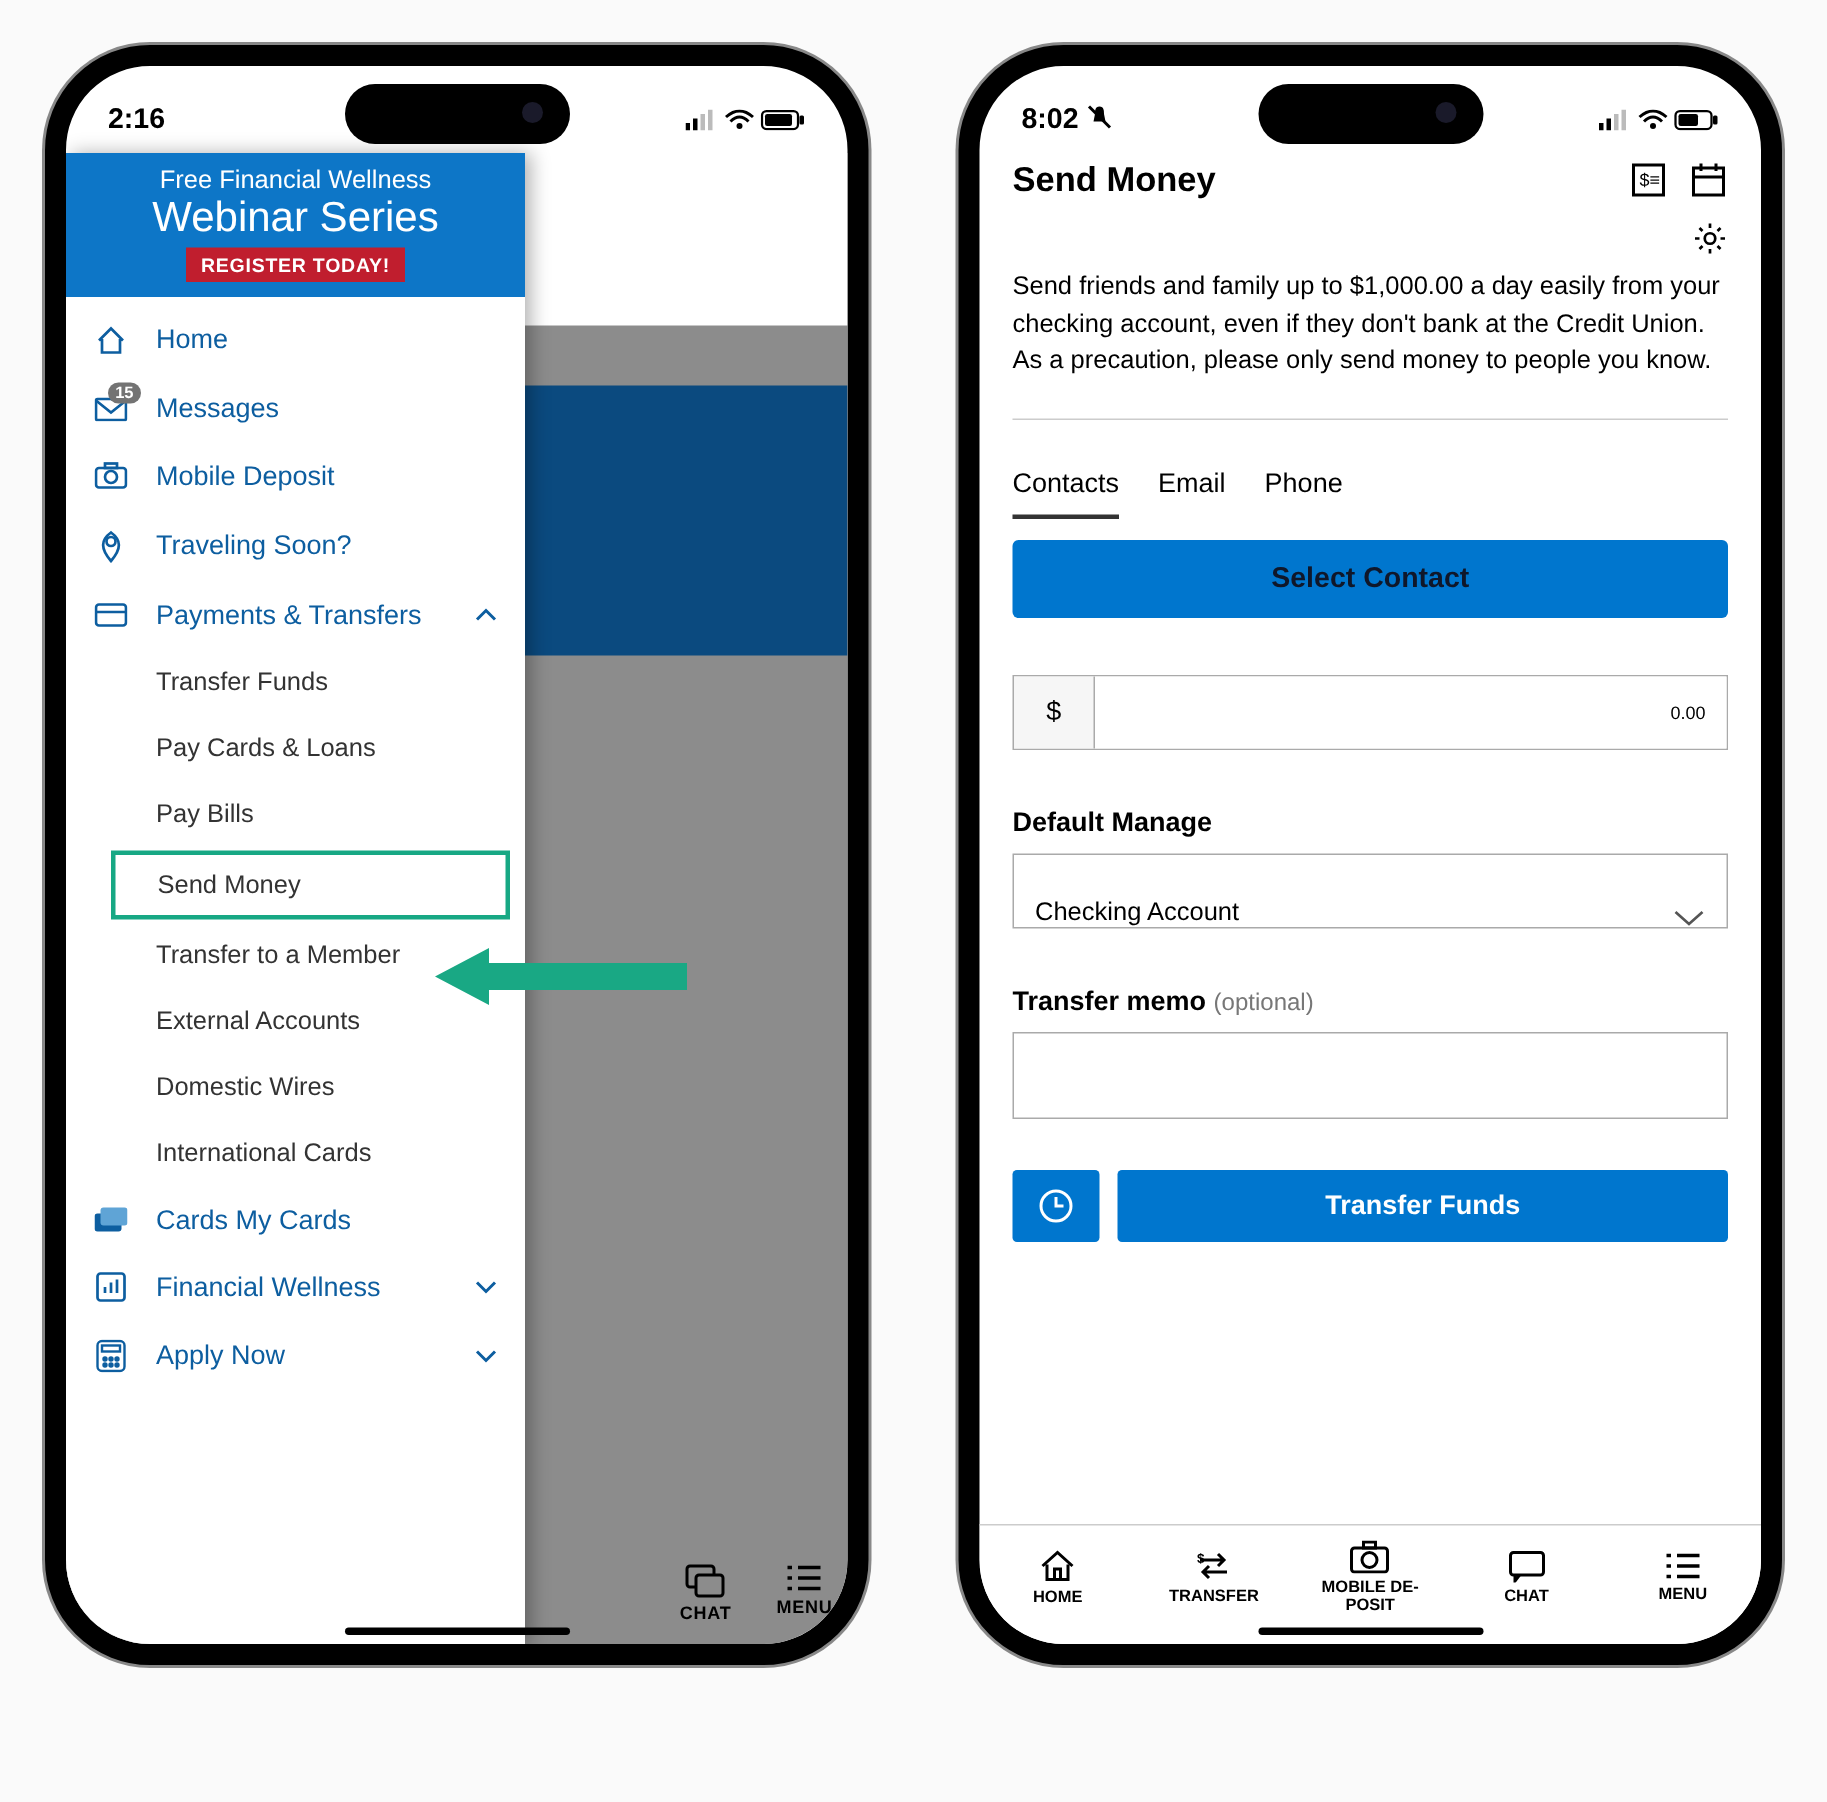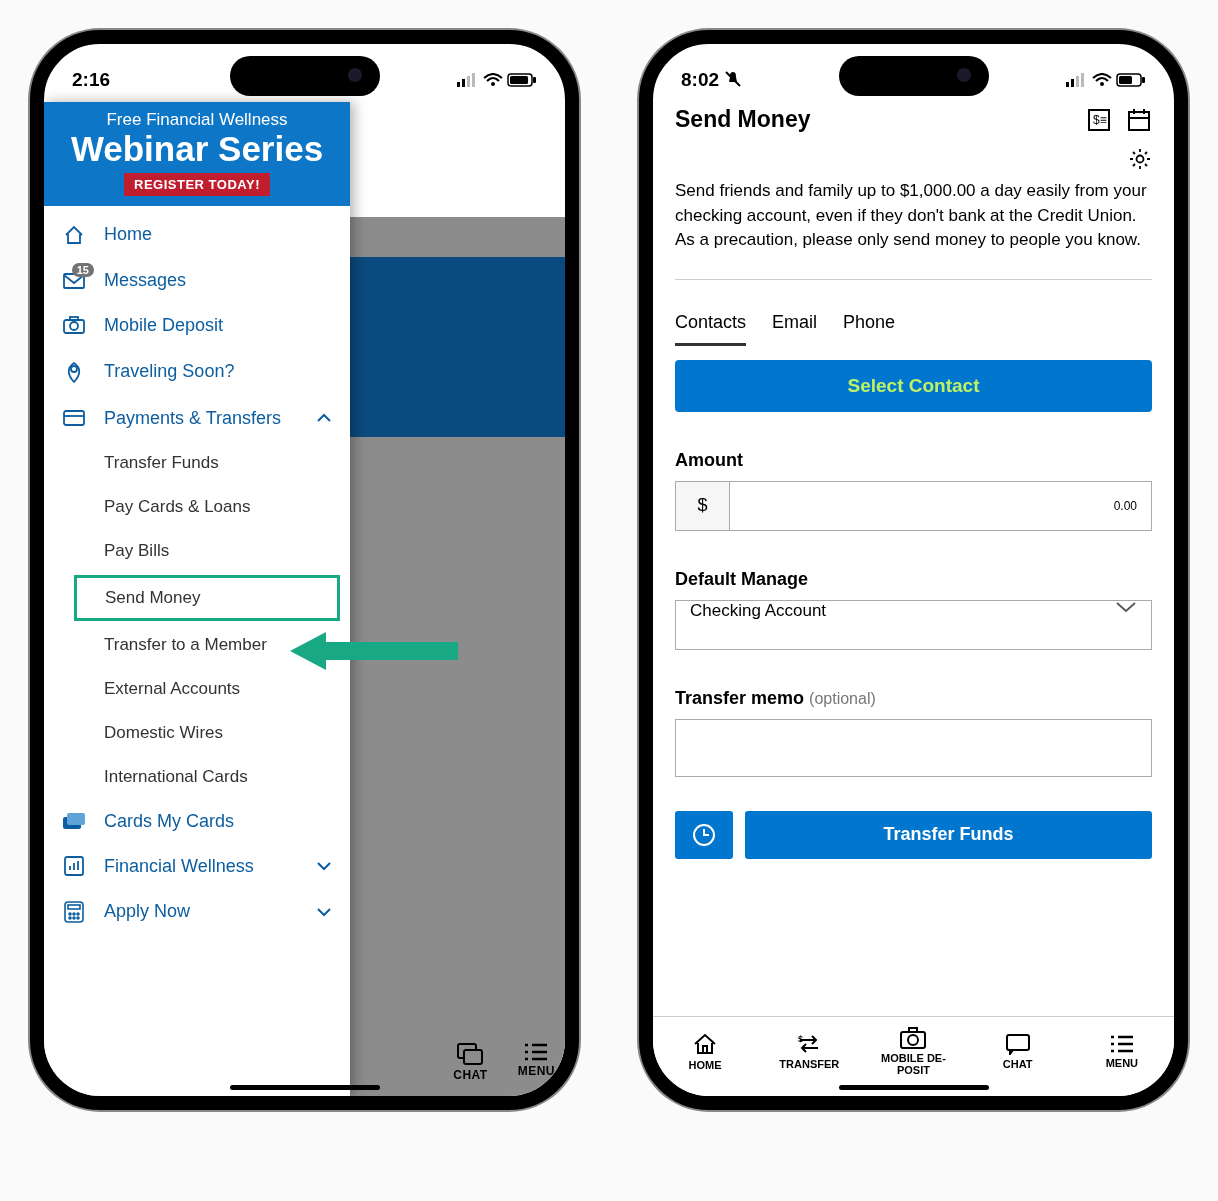--- a/index.html
+++ b/index.html
@@ -20,21 +20,21 @@
   .status-right { display:flex; gap:4px; align-items:center; }
 
   
   .p1-screen { position:relative; height:calc(100% - 58px); }
   .p1-bg { position:absolute; inset:0; background:#8c8c8c; }
   .p1-bg-top { position:absolute; top:0; left:0; right:0; height:115px; background:#fff;}
   .p1-bg-band { position:absolute; top:155px; left:0; right:0; height:180px; background:#0b4a7f;}
   .sidebar { position:absolute; top:0; left:0; width:306px; bottom:0; background:#fff; box-shadow:4px 0 12px rgba(0,0,0,.3);}
   .promo { background:#0d76c7; color:#fff; text-align:center; padding:8px 6px 10px; position:relative;}
   .promo .l1{font-size:17px;}
-  .promo .l2{font-size:35px; font-weight:700; line-height:1.1;}
+  .promo .l2{font-size:28px; font-weight:400; line-height:1.1;}
   .reg { display:inline-block; background:#c01e2e; color:#fff; font-weight:700; font-size:13px; padding:4px 10px; letter-spacing:.5px; margin-top:4px;}
   .menu-list{padding:6px 0;}
   .mi{display:flex;align-items:center;gap:18px;padding:12px 18px;color:#0d5ea0;font-size:18px;cursor:pointer;}
   .mi .ico{width:24px;display:flex;justify-content:center;position:relative;}
   .mi .chev{margin-left:auto;}
   .badge{position:absolute;top:-8px;right:-8px;background:#737373;color:#fff;font-size:11px;font-weight:700;border-radius:10px;padding:1px 5px;}
   .sub{padding:12px 18px 12px 60px;color:#333;font-size:17px;cursor:pointer;}
   .sub.highlight{border:3px solid #17a884; margin:2px 10px 2px 30px; padding:10px 10px 10px 28px;}
   .bottom-icons{position:absolute;bottom:14px;right:10px;display:flex;gap:30px;}
   .bic{display:flex;flex-direction:column;align-items:center;font-size:12px;font-weight:700;letter-spacing:.5px;gap:2px;}
@@ -47,28 +47,28 @@
   .p2-screen{padding:0 22px;height:calc(100% - 58px - 80px);overflow:hidden;}
   .p2-head{display:flex;align-items:center;justify-content:space-between;margin-top:4px;}
   .p2-title{font-size:23px;font-weight:700;}
   .head-icons{display:flex;gap:14px;}
   .gearrow{display:flex;justify-content:flex-end;margin:14px 0 8px;}
   .intro{font-size:17px;line-height:1.45;margin-bottom:26px;}
   hr{border:none;border-top:1px solid #ccc;}
   .tabs{display:flex;gap:26px;margin:32px 0 14px;font-size:18px;}
   .tab{cursor:pointer;padding-bottom:10px;}
   .tab.active{font-weight:500;border-bottom:3px solid #333;}
-  .bigbtn{background:#0076ce;color:#bef264;text-align:center;padding:15px;font-size:19px;font-weight:600;border-radius:4px;cursor:pointer;}
+  .bigbtn{background:#0076ce;color:#0f172a;text-align:center;padding:15px;font-size:19px;font-weight:600;border-radius:4px;cursor:pointer;}
   .fld{margin-top:38px;}
   .lbl{font-size:18px;font-weight:700;margin-bottom:10px;}
   .lbl .opt{font-weight:400;color:#777;font-size:16px;}
   .amount-box{display:flex;border:1px solid #aaa;height:50px;}
   .dollar{width:54px;display:flex;align-items:center;justify-content:center;border-right:1px solid #aaa;background:#f6f6f6;font-size:18px;}
   .amt-in{flex:1;border:none;text-align:right;padding:0 14px;font-size:12px;}
-  .select{border:1px solid #aaa;height:50px;display:flex;align-items:flex-start;padding:0 14px;font-size:17px;justify-content:space-between;cursor:pointer;}
+  .select{border:1px solid #aaa;height:50px;display:flex;align-items:flex-end;padding:0 14px;font-size:17px;justify-content:space-between;cursor:pointer;}
   .memo{border:1px solid #aaa;height:58px;width:100%;}
   .action-row{display:flex;gap:12px;margin-top:34px;}
   .clock{width:58px;height:48px;background:#0076ce;display:flex;align-items:center;justify-content:center;border-radius:3px;cursor:pointer;}
   .transfer-btn{flex:1;background:#0076ce;color:#fff;display:flex;align-items:center;justify-content:center;font-size:18px;font-weight:600;border-radius:3px;cursor:pointer;}
 
   .navbar{position:absolute;bottom:0;left:0;right:0;height:80px;border-top:1px solid #ccc;background:#fff;display:flex;justify-content:space-around;align-items:center;padding-bottom:10px;}
   .nav{display:flex;flex-direction:column;align-items:center;font-size:11px;font-weight:700;gap:4px;cursor:pointer;width:72px;text-align:center;line-height:1.05;}
 
   svg{display:block;}
 </style>
@@ -316,21 +316,20 @@
 
     <div class="tabs">
       <div class="tab active">Contacts</div>
       <div class="tab">Email</div>
       <div class="tab">Phone</div>
     </div>
 
     <div class="bigbtn">Select Contact</div>
 
     <div class="fld">
-      <div class="lbl">Amount</div>
       <div class="amount-box">
         <div class="dollar">$</div>
         <input class="amt-in" value="0.00" style="">
       </div>
     </div>
 
     <div class="fld">
       <div class="lbl">Default Manage</div>
       <div class="select">
         <span>Checking Account</span>

